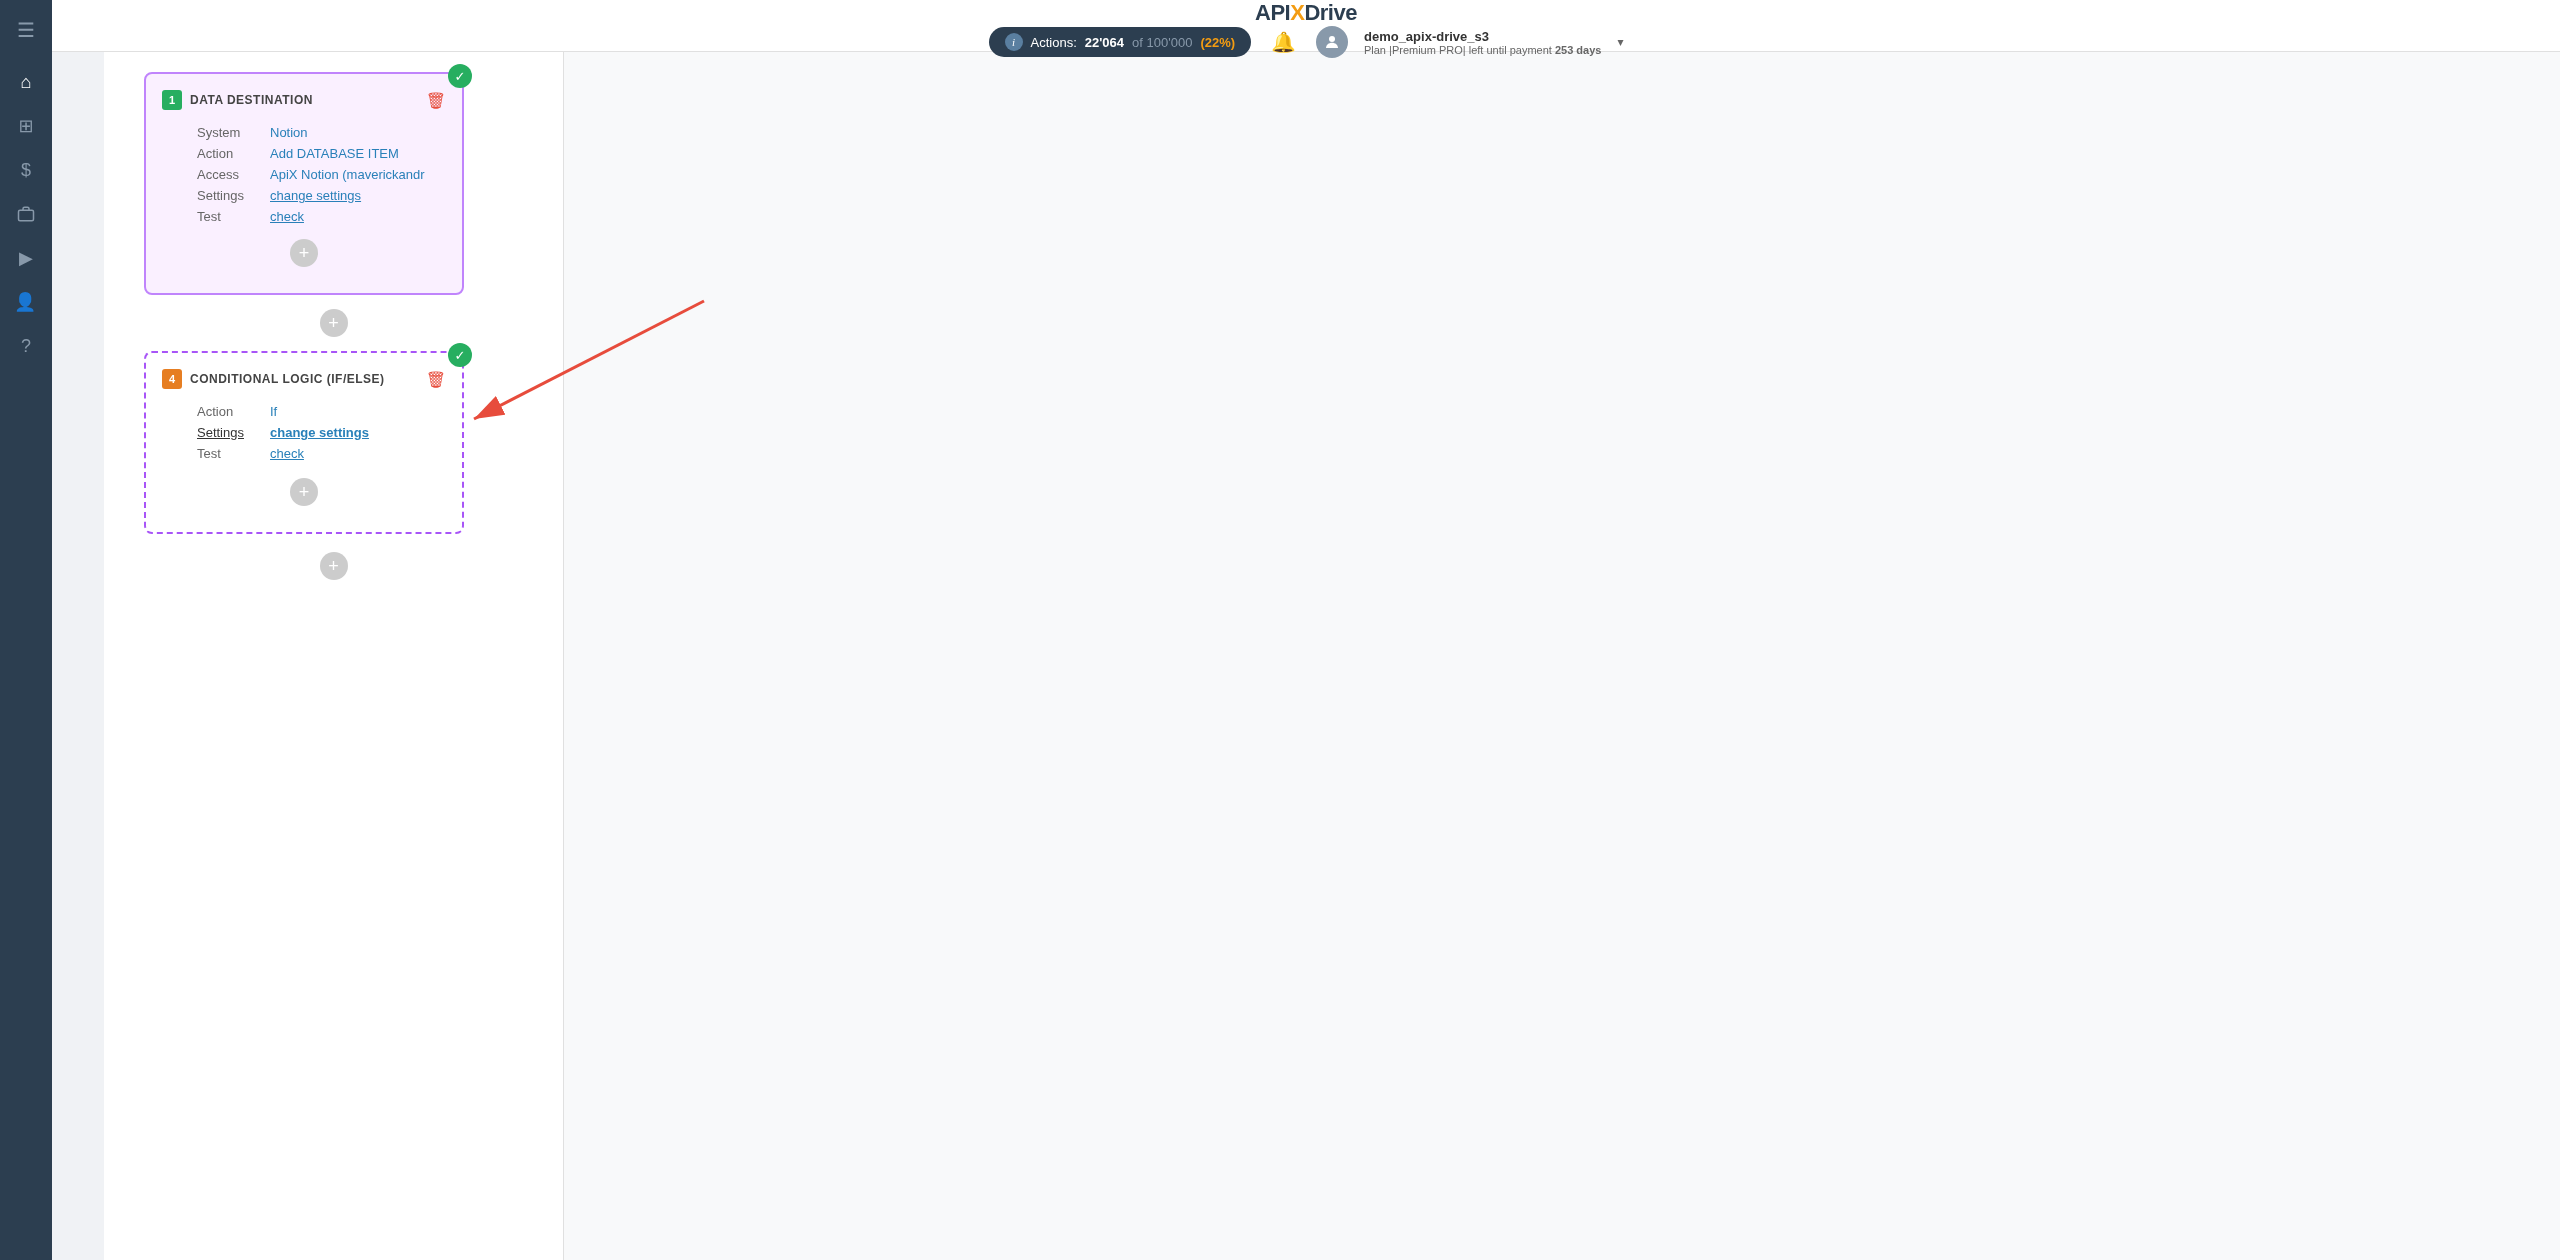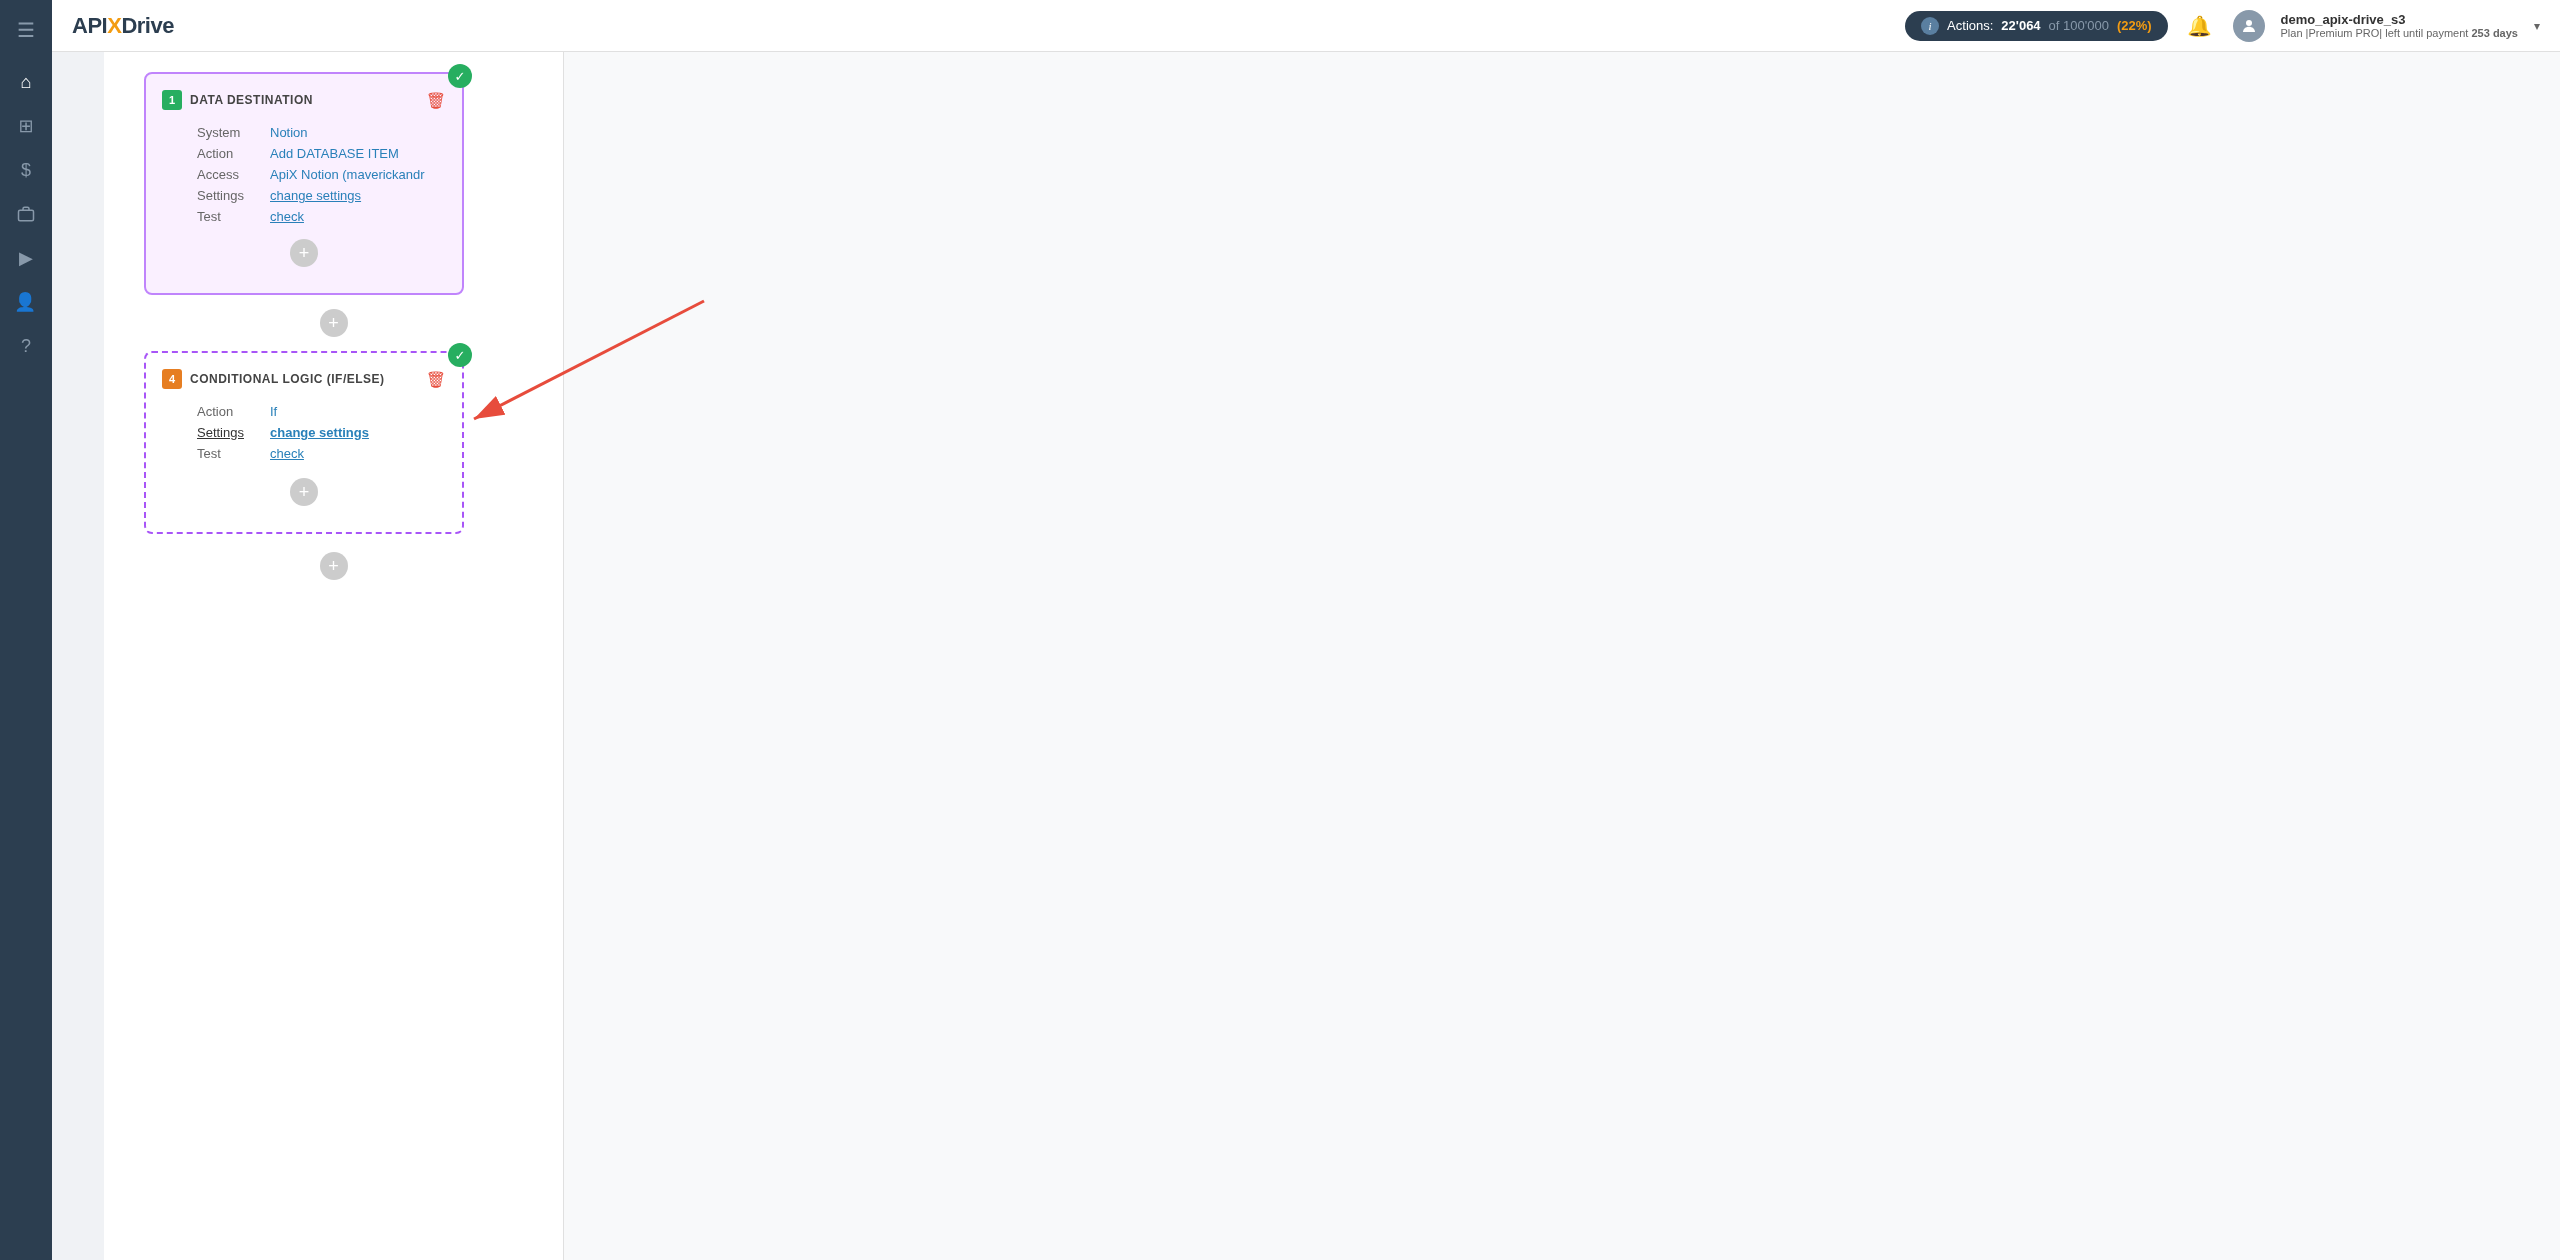--- a/index.html
+++ b/index.html
@@ -46,20 +46,21 @@
       position: fixed;
       top: 0; left: 52px; right: 0;
       height: 52px;
       background: #fff;
       display: flex;
       align-items: center;
       padding: 0 20px;
       border-bottom: 1px solid #e0e0e0;
       z-index: 9;
       justify-content: space-between;
+      flex-direction: column;
     }
     .header-logo {
       display: flex;
       align-items: center;
       font-size: 22px;
       font-weight: 700;
       letter-spacing: -0.5px;
     }
     .logo-api { color: #2c3e50; }
     .logo-x { color: #f39c12; }

